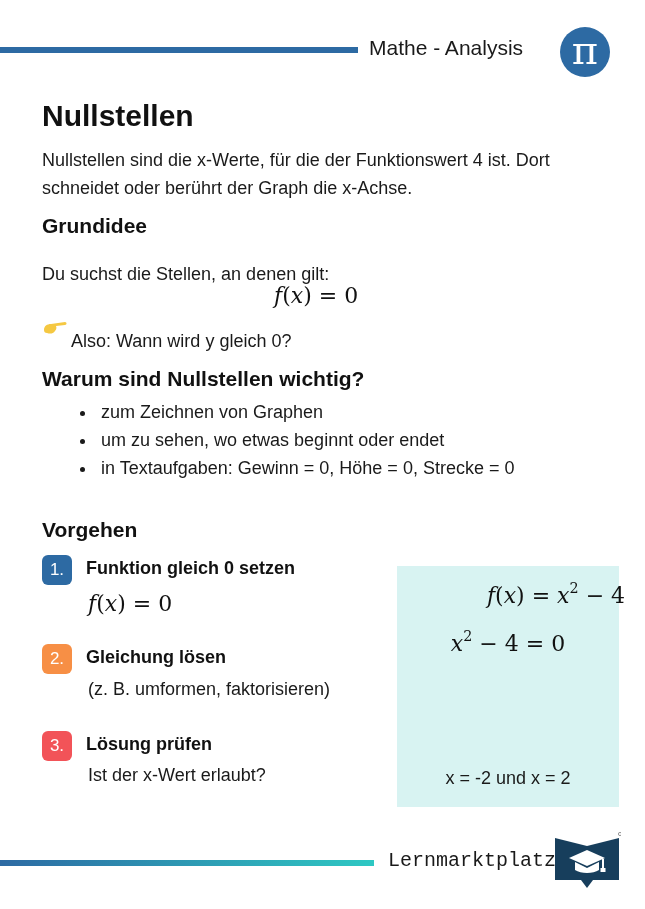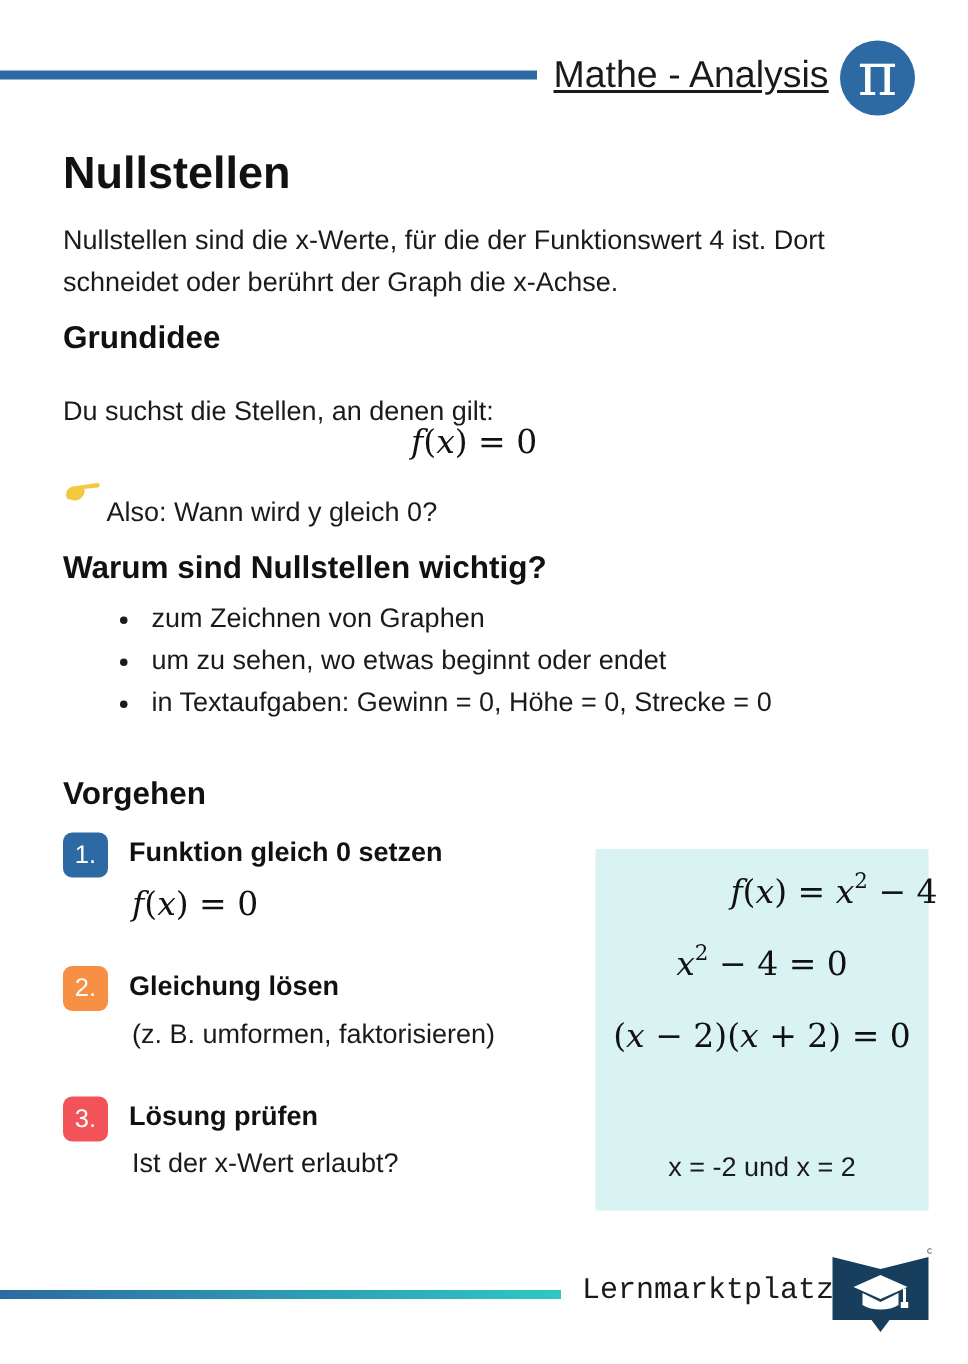--- a/index.html
+++ b/index.html
@@ -1,20 +1,20 @@
 <!DOCTYPE html>
 <html><head>
 <meta charset="utf-8">
 <style>
   html, body { margin:0; padding:0; background:#ffffff; }
   body { width:645px; height:909px; position:relative; overflow:hidden;
          font-family:"Liberation Sans", "DejaVu Sans", sans-serif; color:#111; }
   .abs { position:absolute; }
   .top-line { left:0; top:47px; width:358px; height:6px; background:#2d6aa3; }
-  .header-title { left:369px; top:36px; font-size:25px; color:#1a1a1a; white-space:nowrap;text-decoration:underline; }
+  .header-title { left:369px; top:36px; font-size:21px; color:#1a1a1a; white-space:nowrap; }
   .pi-logo { left:560px; top:27px; width:50px; height:50px; border-radius:50%; background:#2d6aa3;
              color:#fff; font-family:"DejaVu Serif", serif; font-size:40px; line-height:46px; text-align:center; }
   .title { left:42px; top:99px; font-size:30px; font-weight:bold; color:#111; }
   .p { font-size:18px; line-height:28px; color:#1a1a1a; }
   .h2 { font-size:21px; font-weight:bold; color:#111; }
   .math { font-family:"DejaVu Serif", "Liberation Serif", serif; font-size:22px; color:#111; white-space:nowrap; }
   .math i { font-style:italic; }
   sup { font-size:0.65em; line-height:0; vertical-align:0.7em; }
   ul.bullets { left:50px; top:398px; margin:0; padding:0 0 0 24px; font-size:18px; line-height:28px; color:#1a1a1a; }
   ul.bullets li { padding-left:4px;margin-left:23px; }
@@ -65,21 +65,20 @@
 <div class="abs step-title" style="left:86px; top:647px;">Gleichung lösen</div>
 <div class="abs step-sub" style="left:88px; top:679px;">(z. B. umformen, faktorisieren)</div>
 
 <div class="abs badge" style="left:42px; top:731px; background:#f25358;">3.</div>
 <div class="abs step-title" style="left:86px; top:734px;">Lösung prüfen</div>
 <div class="abs step-sub" style="left:88px; top:765px;">Ist der x-Wert erlaubt?</div>
 
 <div class="abs ex-box">
   <div class="row math" style="top:17px;padding-left:48px;"><i>f</i>(<i>x</i>) = <i>x</i><sup>2</sup> − 4</div>
   <div class="row math" style="top:65px;"><i>x</i><sup>2</sup> − 4 = 0</div>
-  <div class="row math" style="top:113px;">(<i>x</i> − 2)(<i>x</i> + 2) = 0</div>
   <div class="row p" style="top:198px;">x = -2 und x = 2</div>
 </div>
 
 <div class="abs bottom-line"></div>
 <div class="abs footer-brand">Lernmarktplatz.de</div>
 <div class="abs book-logo">
   <svg width="68" height="60" viewBox="0 0 68 60">
     <path d="M2 6 L34 14 L66 6 L66 48 L40 48 L34 56 L28 48 L2 48 Z" fill="#173e5c"></path>
     <path d="M16 26 L34 18 L52 26 L34 34 Z" fill="#ffffff"></path>
     <path d="M22 30 L22 38 C28 42 40 42 46 38 L46 30 L34 36 Z" fill="#ffffff"></path>

